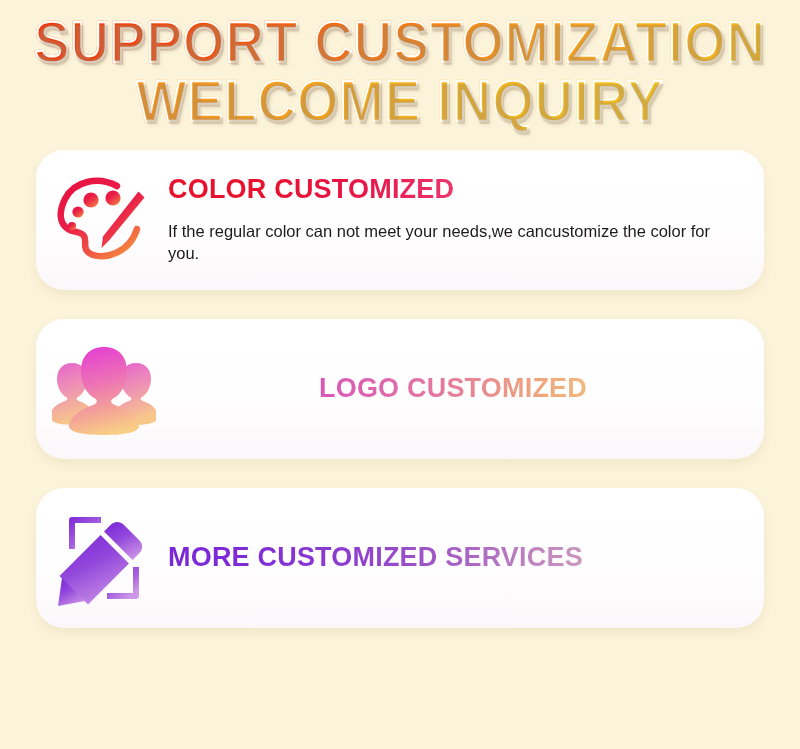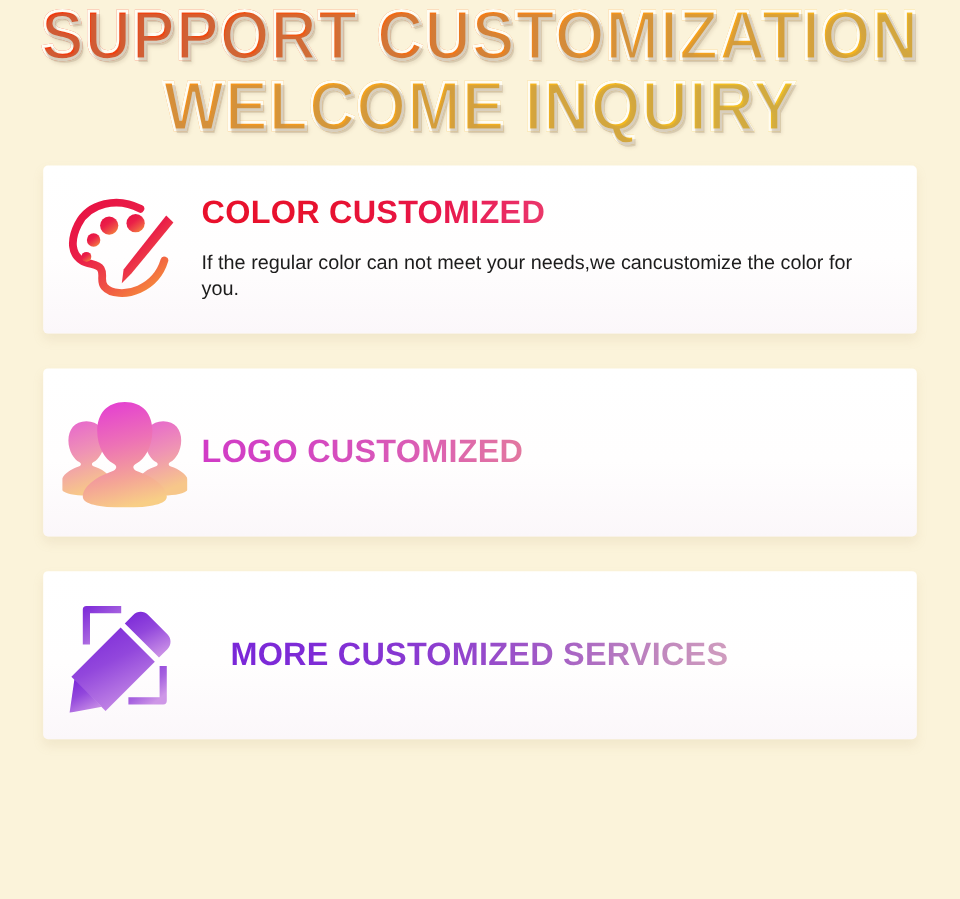--- a/index.html
+++ b/index.html
@@ -12,21 +12,21 @@
   }
 
   body {
     background: #FBF3DA;
     font-family: "Liberation Sans", sans-serif;
     position: relative;
   }
 
   
   .header {
-    padding-top: 2px;
+    padding-top: 14px;
     text-align: center;
     user-select: none;
   }
 
   .headline {
     display: block;
     font-family: "Liberation Sans Narrow", "Liberation Sans", sans-serif;
     font-weight: 900;
     font-size: 58px;
     line-height: 0.98;
@@ -75,21 +75,21 @@
 
   
   .cards {
     margin-top: 20px;
     padding: 0 36px 0 36px;
   }
 
   .card {
     position: relative;
     background: linear-gradient(180deg, #FFFFFF 0%, #FFFEFE 55%, #FBF7FA 100%);
-    border-radius: 4px;
+    border-radius: 28px;
     height: 140px;
     display: flex;
     align-items: center;
     margin-bottom: 29px;
     box-shadow: 0 5px 9px rgba(176,152,108,0.13);
   }
 
   .card-icon {
     width: 136px;
     min-width: 136px;
@@ -129,26 +129,26 @@
   
   .card-1 .card-title {
     background-image: linear-gradient(92deg,
        #E9102B 0%, #E7122F 18%, #E81549 34%,
        #EA3169 48%, #ED5E62 62%, #EF7D4B 80%, #F08F3F 100%);
   }
   .card-2 .card-title {
     background-image: linear-gradient(92deg,
        #D13BC6 0%, #D345C2 14%, #DA5BB6 30%,
        #E3799E 48%, #EFA87C 66%, #F4CE82 84%, #F6E493 100%);
+    text-align: center;
   }
   .card-3 .card-title {
     background-image: linear-gradient(92deg,
        #7A27D8 0%, #7F2CD6 14%, #8B3BD0 30%,
        #A058C6 47%, #BE84BE 64%, #D9A9BE 82%, #E7C6D2 100%);
-    margin-left: 24px;
   }
 
   .card-2 .card-desc,
   .card-3 .card-desc { margin-top: 9px; }
 
   svg { display: block; }
 </style>
 </head>
 <body>
 

